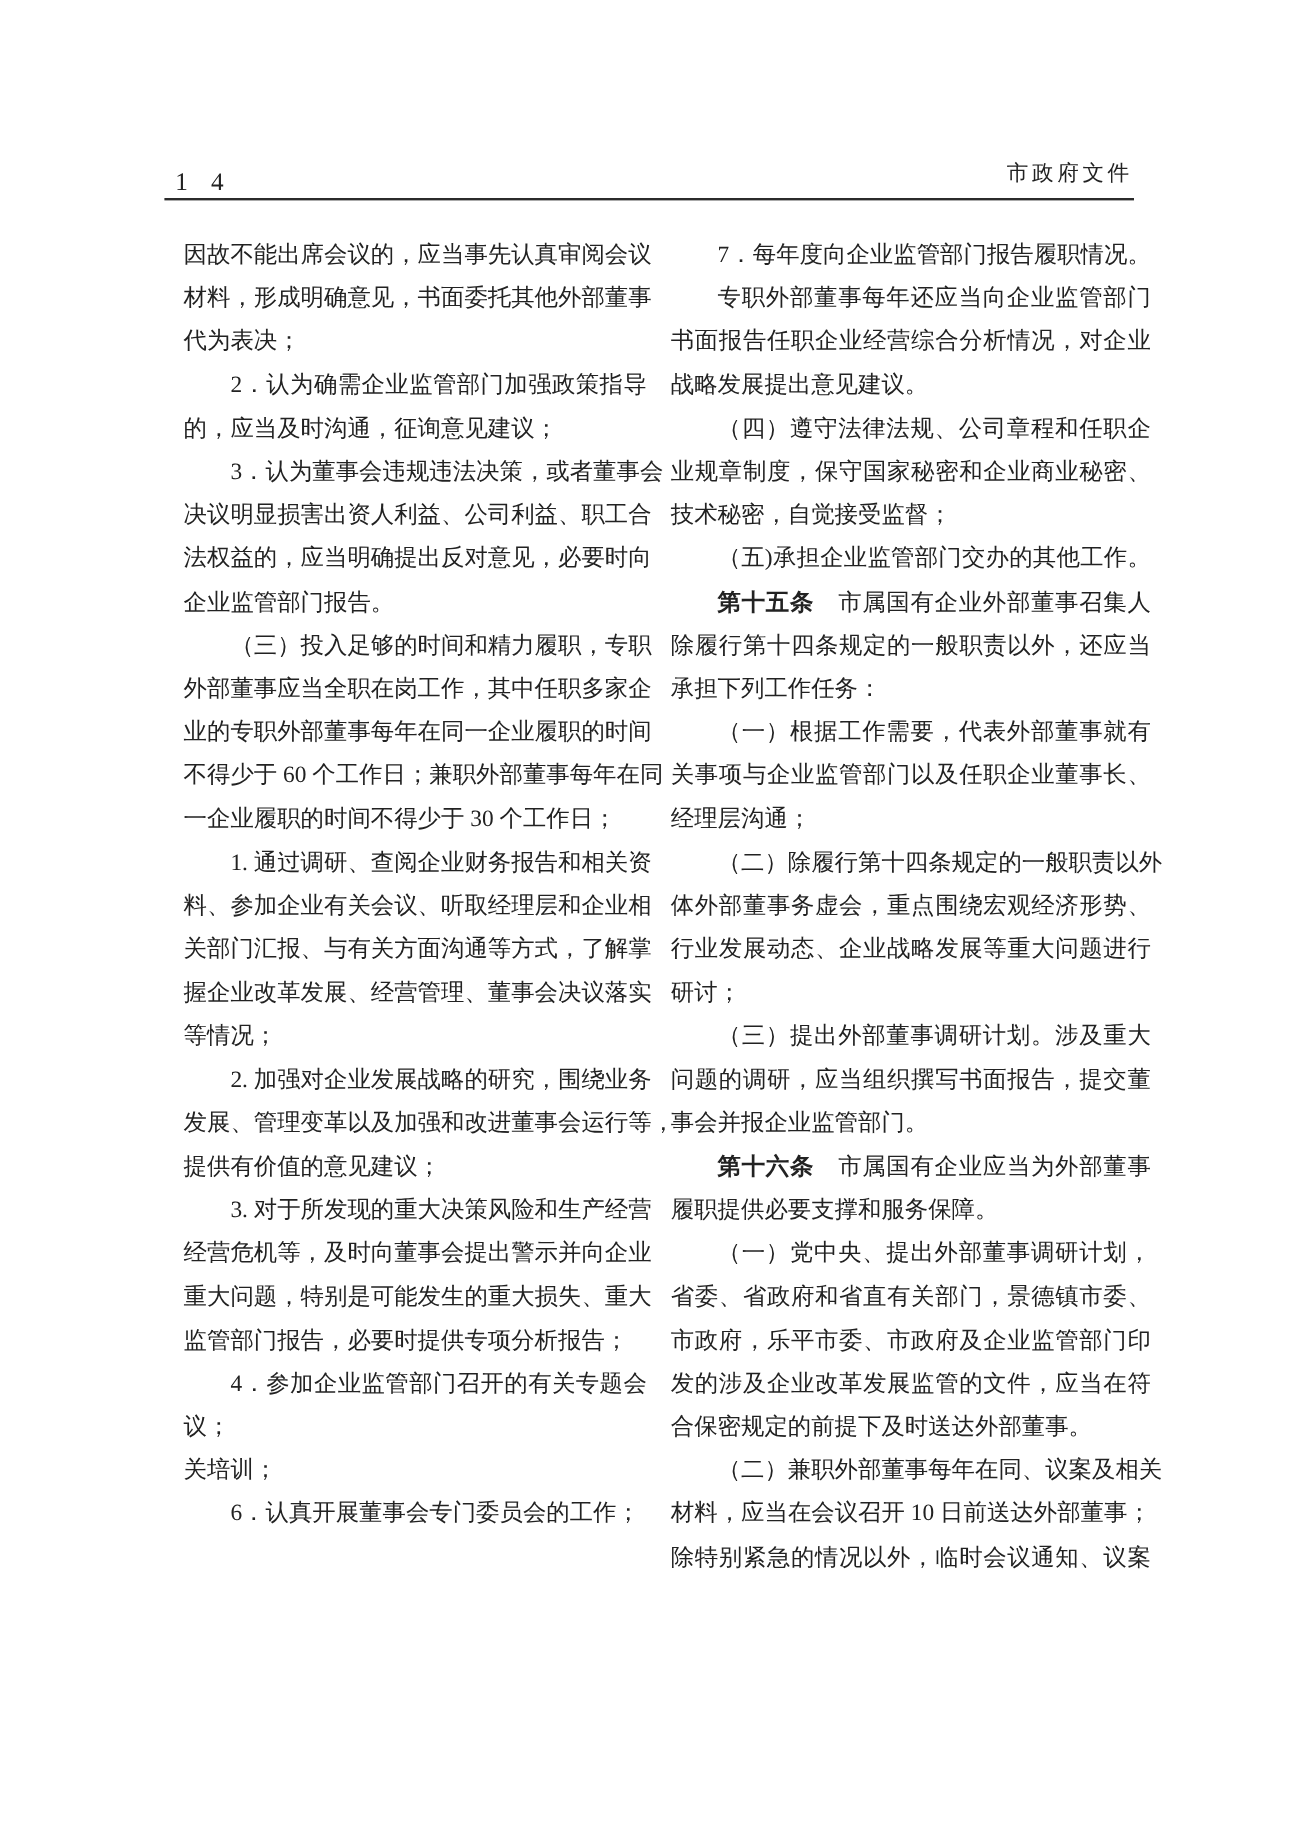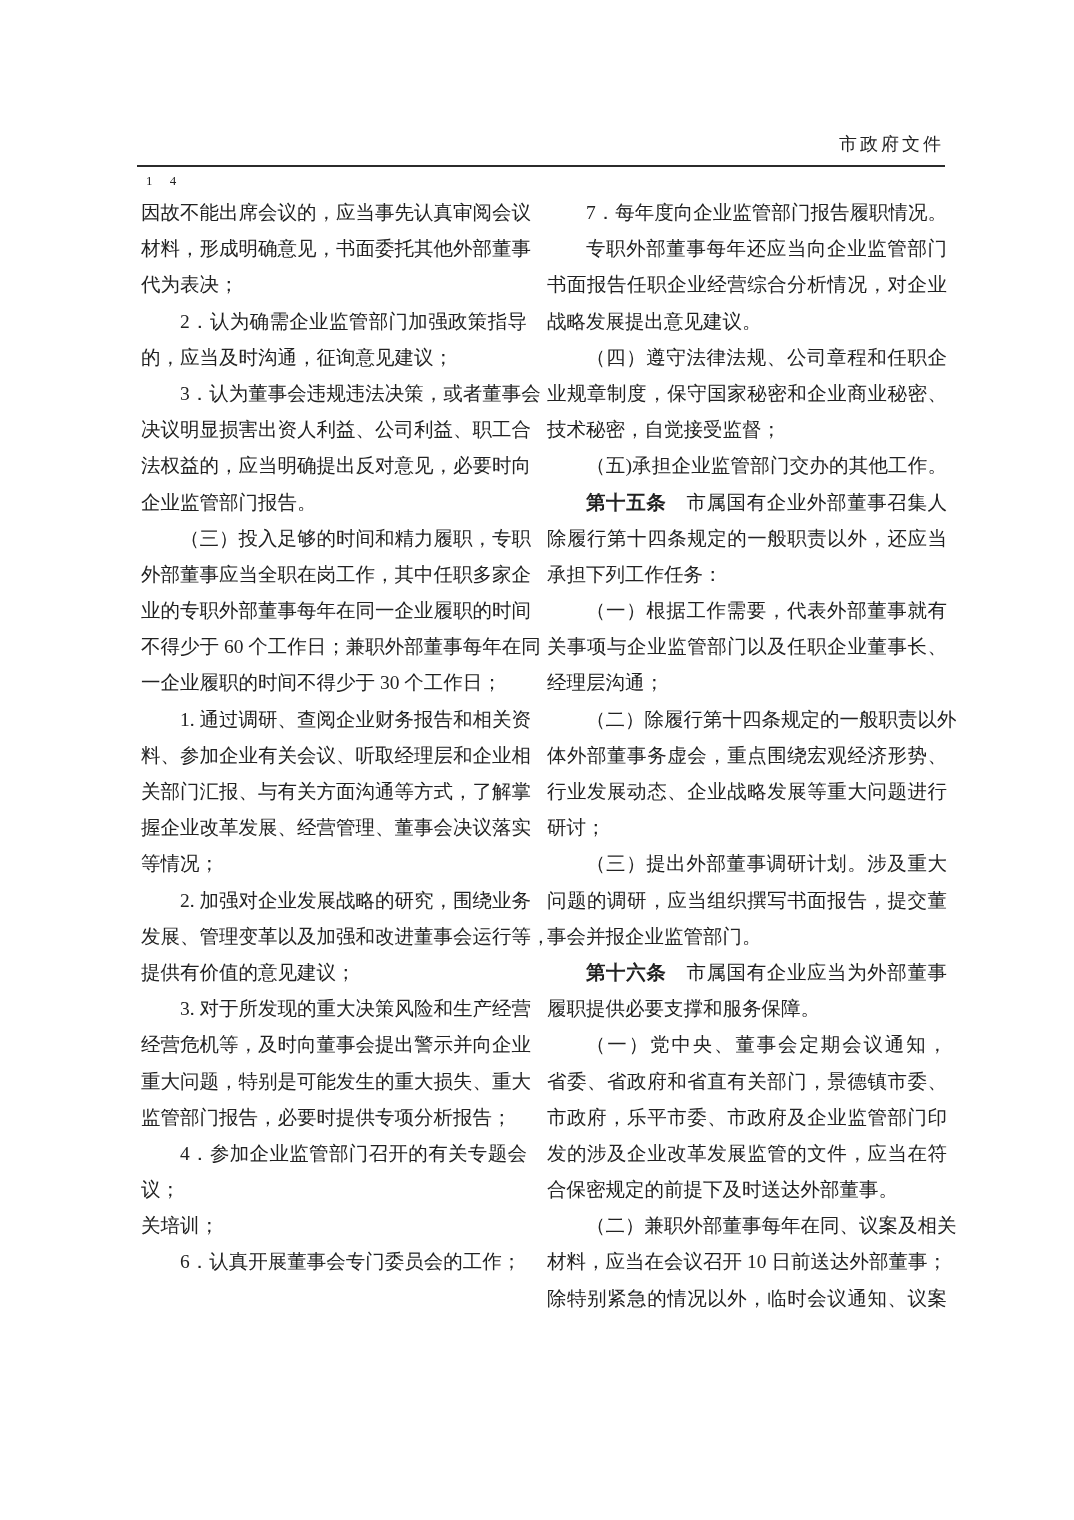--- a/index.html
+++ b/index.html
@@ -17,45 +17,44 @@
   .page {
     position: relative;
     width: 1074px;
     height: 1520px;
   }
   
   .hdr-num {
     position: absolute;
     left: 146px;
     top: 139px;
-    font-size: 13px;
+    font-size: 21px;
     letter-spacing: 7px;
     white-space: nowrap;
-    margin-top: 34px;
   }
   .hdr-doc {
     position: absolute;
     right: 130px;
     top: 132px;
     font-size: 18px;
     letter-spacing: 3px;
     white-space: nowrap;
   }
   .hdr-rule {
     position: absolute;
     left: 137px;
     top: 165px;
     width: 808px;
     height: 2px;
     background: var(--rule, #2b2b2b);
   }
   
   .columns {
     position: absolute;
-    left: 141px;
+    left: 153px;
     top: 195px;
     width: 806px;
     display: flex;
   }
   .col {
     width: 386px;
   }
   .col.right {
     width: 400px;
     margin-left: 20px;
@@ -138,21 +137,21 @@
         <div class="line end">经理层沟通；</div>
         <div class="line ind">（二）除履行第十四条规定的一般职责以外</div>
         <div class="line">体外部董事务虚会，重点围绕宏观经济形势、</div>
         <div class="line">行业发展动态、企业战略发展等重大问题进行</div>
         <div class="line end">研讨；</div>
         <div class="line ind">（三）提出外部董事调研计划。涉及重大</div>
         <div class="line">问题的调研，应当组织撰写书面报告，提交董</div>
         <div class="line end">事会并报企业监管部门。</div>
         <div class="line ind"><b>第十六条</b>　市属国有企业应当为外部董事</div>
         <div class="line end">履职提供必要支撑和服务保障。</div>
-        <div class="line ind">（一）党中央、董事会定期会议通知，</div>
+        <div class="line ind">（一）党中央、提出外部董事调研计划，</div>
         <div class="line">省委、省政府和省直有关部门，景德镇市委、</div>
         <div class="line">市政府，乐平市委、市政府及企业监管部门印</div>
         <div class="line">发的涉及企业改革发展监管的文件，应当在符</div>
         <div class="line end">合保密规定的前提下及时送达外部董事。</div>
         <div class="line ind">（二）兼职外部董事每年在同、议案及相关</div>
         <div class="line">材料，应当在会议召开 10 日前送达外部董事；</div>
         <div class="line">除特别紧急的情况以外，临时会议通知、议案</div>
       </div>
   </div>
 </div>

